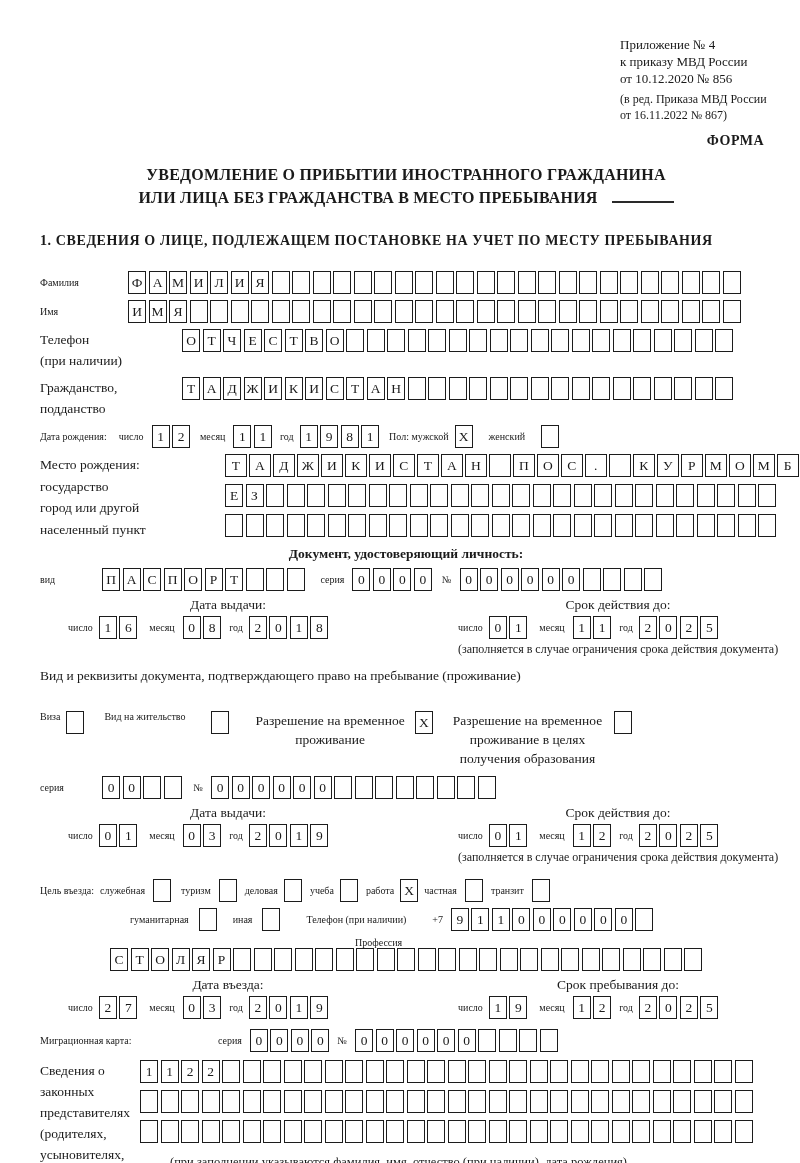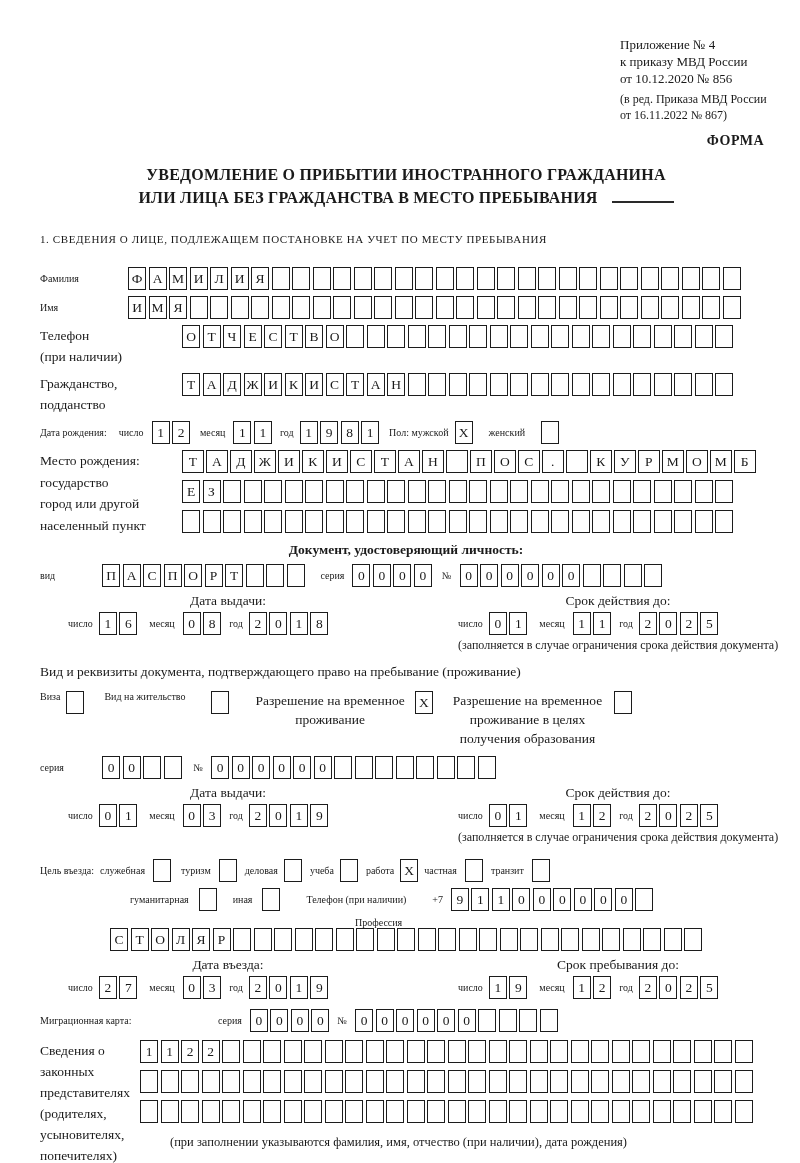--- a/index.html
+++ b/index.html
@@ -14,21 +14,21 @@
   
   .appendix { margin-left: 580px; font-size: 13px; line-height: 17px; }
   .appendix .small { font-size: 12px; line-height: 16px; }
   .appendix .small.first { margin-top: 4px; }
   .forma { text-align: right; padding-right: 8px; font-weight: bold; font-size: 14px; margin-top: 10px; letter-spacing: 0.5px; }
 
   
   .title { text-align: center; font-weight: bold; font-size: 16px; line-height: 23px; margin-top: 14px; letter-spacing: 0.2px; }
   .blank-line { display: inline-block; width: 62px; border-bottom: 2.5px solid #2a2a2a; margin-left: 14px; height: 12px; }
 
-  .section-heading { font-weight: normal; font-size: 11px; margin-top: 24px; letter-spacing: 0.6px; }
+  .section-heading { font-weight: bold; font-size: 14px; margin-top: 24px; letter-spacing: 0.6px; }
 
   .body-rows { margin-top: 22px; }
 
   
   .row { display: flex; align-items: center; margin-bottom: 6px; }
   .row.top { align-items: flex-start; }
   .lbl { font-size: 10px; white-space: nowrap; }
   .stack { display: inline-block; font-size: 13.5px; line-height: 21px; }
   .stack.center { text-align: center; line-height: 19px; }
   .col { display: inline-flex; flex-direction: column; }
@@ -61,21 +61,21 @@
 
   
   .date-sec { margin-top: 2px; }
   .date-cols { display: flex; }
   .dcol-left  { width: 390px; flex: none; padding-left: 28px; }
   .dcol-right { flex: 1; padding-left: 28px; }
   .dhead { text-align: center; font-size: 13.5px; margin-bottom: 3px; width: 320px; }
   .drow { display: flex; align-items: center; }
   .dnote { font-size: 12px; margin-top: 3px; text-align: right; padding-right: 2px; white-space: nowrap; }
 
-  .para { font-size: 13.5px; margin-top: 6px; margin-bottom: 6px; line-height: 26px; font-family: Liberation Serif, serif; }
+  .para { font-size: 13.5px; margin-top: 6px; margin-bottom: 22px; line-height: 26px; font-family: Liberation Serif, serif; }
 
   .rep-note { font-size: 12.5px; margin-left: 150px; margin-top: 2px; }
 </style>
 </head>
 <body>
 
 <div class="page">
 
   <div class="appendix">
     <div>Приложение № 4</div>
@@ -263,21 +263,21 @@
       <span class="lbl g10">Пол: мужской</span>
       <span class="cells g6">
           <span class="cell">X</span>
         </span>
       <span class="lbl g16">женский</span>
       <span class="cells g16">
           <span class="cell"></span>
         </span>
     </div>
 
-    <div class="row top" style="margin-top:4px;">
+    <div class="row top" style="margin-top:4px;gap:43px;">
       <span class="stack w140" style="line-height:21.5px;">
         <div>Место рождения:</div>
         <div>государство</div>
         <div>город или другой</div>
         <div>населенный пункт</div>
       </span>
       <span class="col">
         <span class="cells wide mb7">
             <span class="cell">Т</span>
             <span class="cell">А</span>

